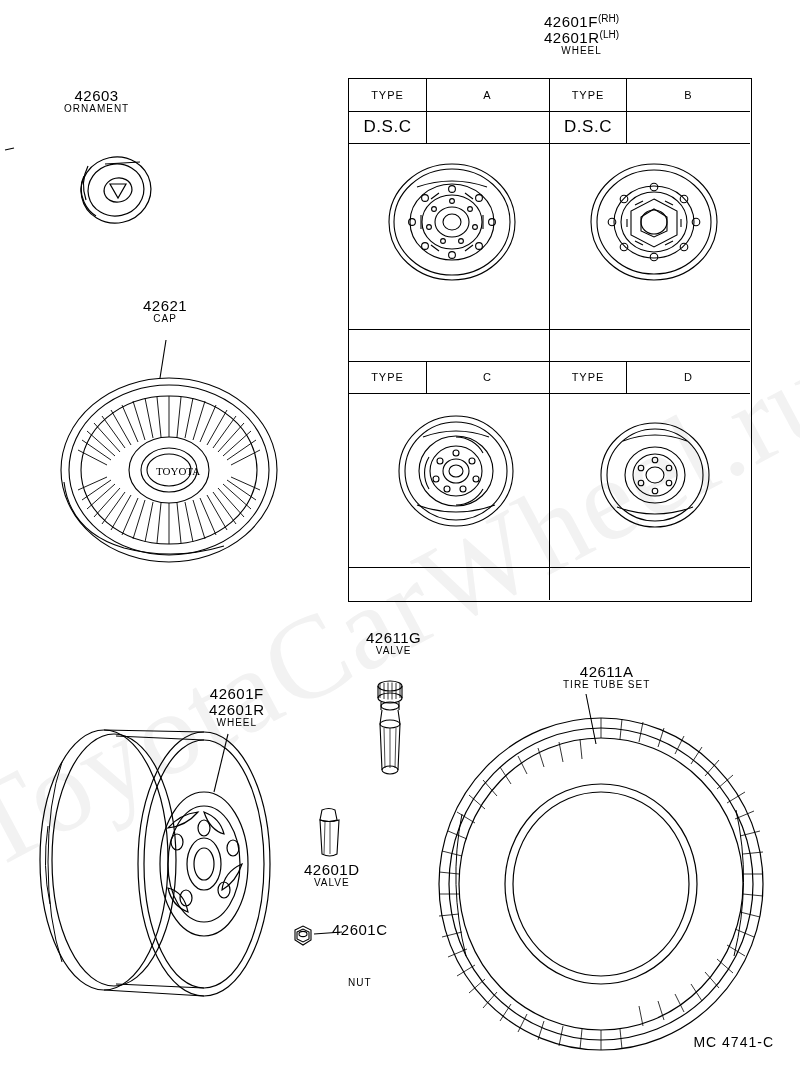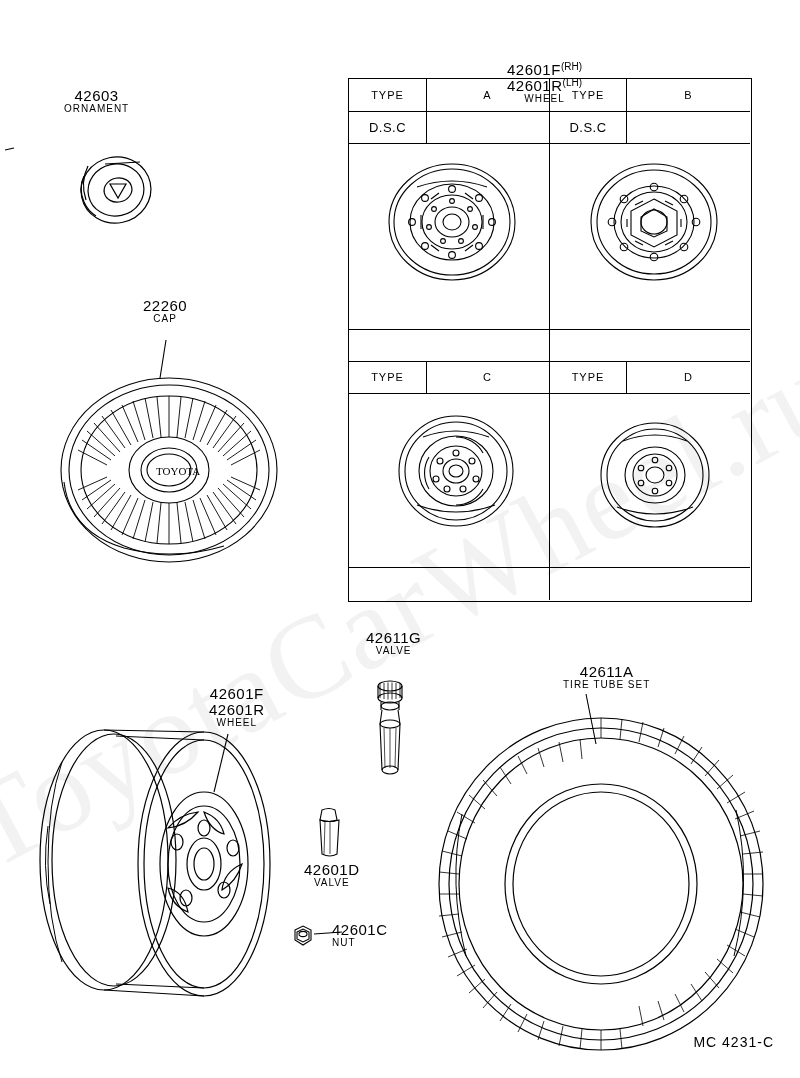--- a/index.html
+++ b/index.html
@@ -23,35 +23,35 @@
   .layer{position:absolute;inset:0;z-index:2;}
   .lbl{position:absolute;white-space:nowrap;line-height:1.05;}
   .lbl .pn{font-size:15px;letter-spacing:.5px;}
   .lbl .pn .sfx{font-size:10px;vertical-align:top;letter-spacing:0;}
   .lbl .nm{font-size:10px;letter-spacing:1px;}
   .lbl.c{text-align:center;}
   
   .tbl{position:absolute;left:348px;top:78px;width:404px;height:524px;border:1.6px solid #000;box-sizing:border-box;z-index:2;}
   .tline{position:absolute;background:#000;}
   .cell{position:absolute;display:flex;align-items:center;justify-content:center;font-size:11px;letter-spacing:1px;}
-  .cell.small{font-size:13px;letter-spacing:.5px;}
+  .cell.small{font-size:17px;letter-spacing:.5px;}
   .mc{position:absolute;right:26px;bottom:28px;font-size:14px;letter-spacing:1px;z-index:3;}
   svg{display:block;}
   .s{position:absolute;}
 </style>
 </head>
 <body>
 
 <div class="stage">
 
   <div class="watermark">ToyotaCarWheel.ru</div>
 
   <div class="layer">
 
-  <div class="lbl c" style="left:507px;top:14px;margin-top:48px;">
+  <div class="lbl c" style="left:544px;top:14px;">
     <div class="pn"><span>42601F</span><span class="sfx">(RH)</span></div>
     <div class="pn"><span>42601R</span><span class="sfx">(LH)</span></div>
     <div class="nm">WHEEL</div>
   </div>
 
   <div class="tbl">
 
     <div class="tline" style="left:0;top:32px;width:401px;height:1.4px;"></div>
     <div class="tline" style="left:0;top:64px;width:401px;height:1.4px;"></div>
     <div class="tline" style="left:0;top:250px;width:401px;height:1.4px;"></div>
@@ -193,21 +193,21 @@
         <path d="M56 46 L72 46 L64 60 Z"></path>
         <path d="M3 146 l5 -4" stroke-width="1"></path>
       </g>
     </svg>
   </div>
   <svg class="s" style="left:0px;top:140px;" width="30" height="20">
     <path d="M5 10 L14 8" stroke="#000" stroke-width="1.2" fill="none"></path>
   </svg>
 
   <div class="lbl c" style="left:143px;top:298px;">
-    <div class="pn">22260</div>
+    <div class="pn">42621</div>
     <div class="nm">CAP</div>
   </div>
   <svg class="s" style="left:150px;top:338px;" width="40" height="50">
     <path d="M16 2 L10 40" stroke="#000" stroke-width="1.1" fill="none"></path>
   </svg>
   <div class="s" style="left:56px;top:372px;">
     <svg width="230" height="200" viewBox="0 0 230 200">
       <g fill="none" stroke="#000" stroke-width="1.1">
         <ellipse cx="113" cy="98" rx="108" ry="92"></ellipse>
         <ellipse cx="113" cy="98" rx="100" ry="85"></ellipse>
@@ -424,19 +424,19 @@
         <path d="M11 10 L17 7 L23 10 L23 17 L17 20 L11 17 Z"></path>
         <ellipse cx="17" cy="12" rx="4" ry="2.6"></ellipse>
       </g>
     </svg>
   </div>
   <svg class="s" style="left:312px;top:924px;" width="36" height="16">
     <path d="M2 10 L30 8" stroke="#000" stroke-width="1.1" fill="none"></path>
   </svg>
   <div class="lbl" style="left:332px;top:922px;">
     <div class="pn">42601C</div>
-    <div class="nm" style="text-align:left;">NUT</div>
-  </div>
-
-  <div class="mc">MC  4231-C</div>
+    <div class="nm" style="text-align:center;margin-top:40px;">NUT</div>
+  </div>
+
+  <div class="mc">MC  4741-C</div>
 
   </div>
 </div>
 
 </body></html>

